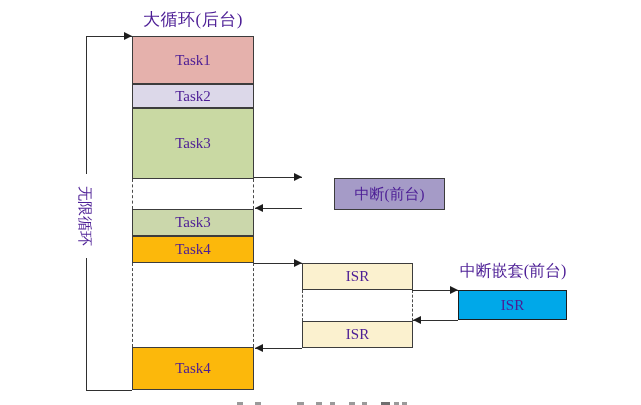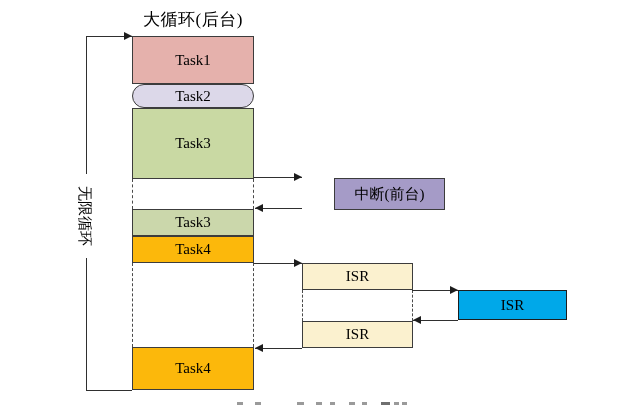--- a/index.html
+++ b/index.html
@@ -1,21 +1,21 @@
 <!DOCTYPE html>
 <html><head>
 <meta charset="utf-8">
 <style>
   html,body{margin:0;padding:0;background:#ffffff;}
   .canvas{
     position:relative;
     width:641px;height:405px;
     background:#ffffff;
     font-family:"Liberation Serif","DejaVu Serif",serif;
-    color:#000000;
+    color:#4c1d95;
     overflow:hidden;
   }
   .title{
     position:absolute;left:132px;top:8px;width:122px;
     text-align:center;font-size:17px;letter-spacing:.5px;white-space:nowrap;
   }
   .block{
     position:absolute;left:132px;width:122px;
     box-sizing:border-box;border:1px solid #3c3c3c;
     display:flex;align-items:center;justify-content:center;
@@ -63,38 +63,39 @@
   <div class="title">大循环(后台)</div>
 
   <div class="vline" style="left:86px;top:36px;height:138px"></div>
   <div class="vline" style="left:86px;top:258px;height:132px"></div>
   <div class="hline" style="left:86px;top:36px;width:46px"></div>
   <div class="ah-r" style="left:124px;top:32px"></div>
   <div class="hline" style="left:86px;top:390px;width:46px"></div>
   <div class="loop-label">无限循环</div>
 
   <div class="block" id="task1" style="background-color: rgb(229, 177, 172); text-align: center;">Task1</div>
-  <div class="block" id="task2" style="background-color: rgb(220, 216, 233); border-radius: 12px;">Task2</div>
+  <div class="block" id="task2" style="background-color: rgb(220, 216, 233);">Task2</div>
   <div class="block" id="task3a" style="background-color: rgb(201, 217, 163);">Task3</div>
   <div class="block" id="task3b" style="background-color: rgb(203, 215, 171);">Task3</div>
   <div class="block" id="task4a" style="background-color: rgb(252, 184, 11);">Task4</div>
   <div class="block" id="task4b" style="background-color: rgb(252, 184, 11);">Task4</div>
 
   <div class="dash-v" style="left:132px;top:179px;height:30px"></div>
   <div class="dash-v" style="left:253px;top:179px;height:30px"></div>
   <div class="dash-v" style="left:132px;top:263px;height:84px"></div>
   <div class="dash-v" style="left:253px;top:263px;height:84px"></div>
 
   <div class="rblock" id="int-block" style="background-color: rgb(165, 155, 199); margin-left: 32px;">中断(前台)</div>
 
   <div class="rblock" id="isr1" style="background-color: rgb(251, 241, 207);">ISR</div>
   <div class="rblock" id="isr2" style="background-color: rgb(251, 241, 207);">ISR</div>
   <div class="dash-v" style="left:302px;top:290px;height:31px"></div>
   <div class="dash-v" style="left:412px;top:290px;height:31px"></div>
 
+  <div class="nested-heading">中断嵌套(前台)</div>
   <div id="isr-nested" style="background-color: rgb(0, 168, 233);">ISR</div>
 
   <div class="hline" style="left:254px;top:177px;width:48px"></div>
   <div class="ah-r" style="left:294px;top:173px"></div>
 
   <div class="hline" style="left:255px;top:208px;width:47px"></div>
   <div class="ah-l" style="left:255px;top:204px"></div>
 
   <div class="hline" style="left:254px;top:263px;width:48px"></div>
   <div class="ah-r" style="left:294px;top:259px"></div>

